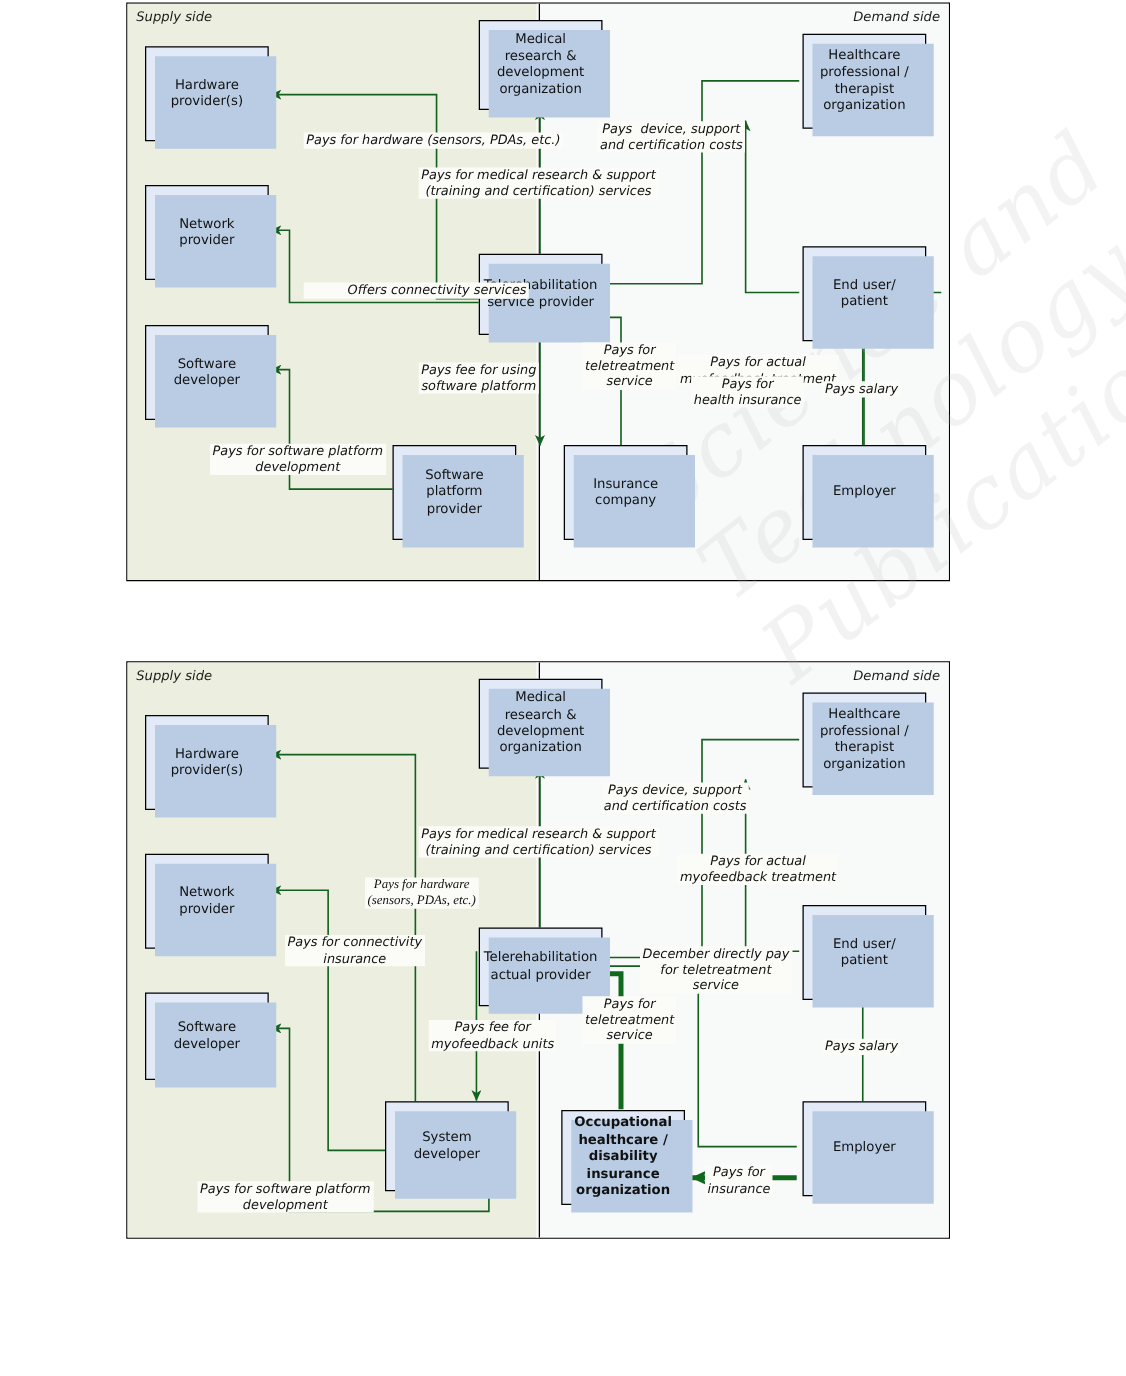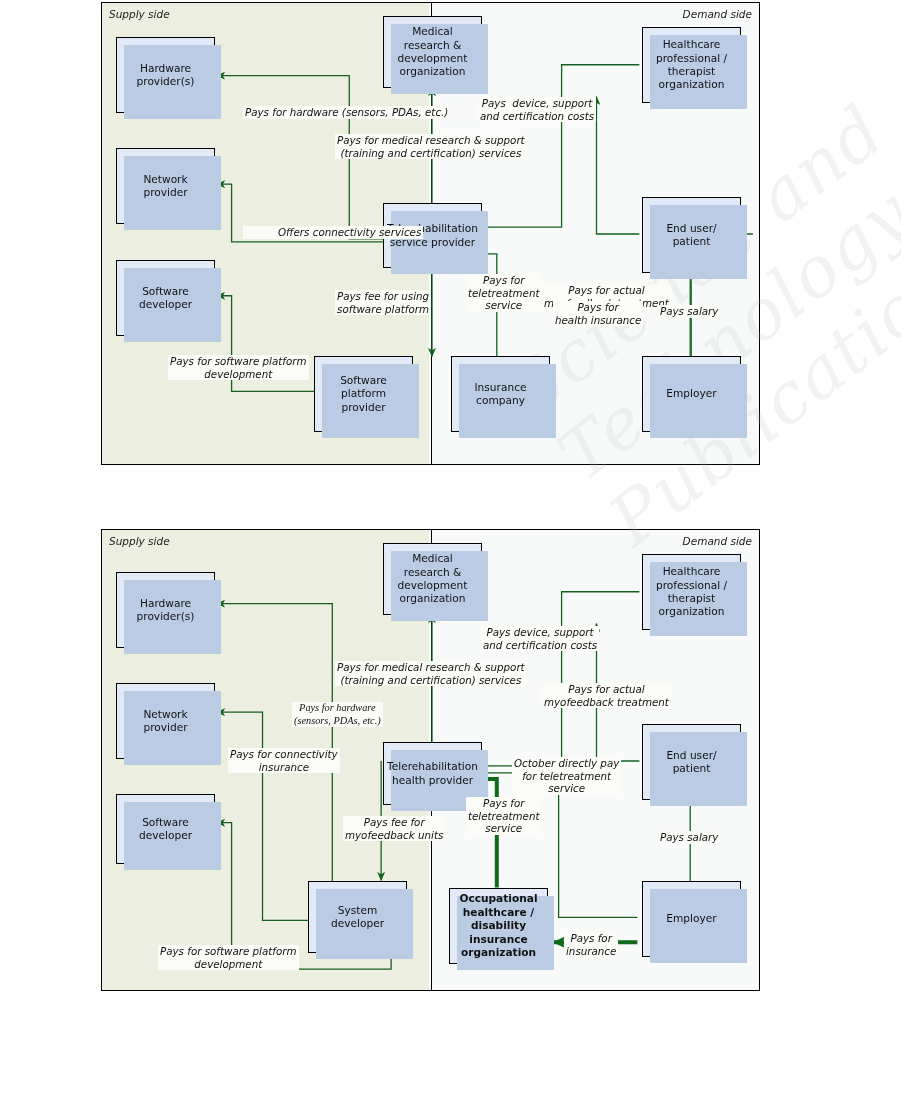--- a/index.html
+++ b/index.html
@@ -219,21 +219,21 @@
     </div>
     <div class="node" style="left:281px;top:13px;width:99px;height:72px;">
       <div class="shadow"></div>
       <span style="white-space:pre-line">Medical research &amp;
 development
 organization</span>
     </div>
     <div class="node" style="left:281px;top:212px;width:99px;height:63px;">
       <div class="shadow"></div>
       <span style="white-space:pre-line">Telerehabilitation
-health provider</span>
+actual provider</span>
     </div>
     <div class="node" style="left:206px;top:351px;width:99px;height:72px;">
       <div class="shadow"></div>
       <span style="white-space:pre-line">System developer</span>
     </div>
     <div class="node bold" style="left:347px;top:358px;width:99px;height:76px;">
       <div class="shadow"></div>
       <span style="white-space:pre-line">Occupational
 healthcare /
 disability insurance
@@ -262,21 +262,21 @@
     <div class="elabel" style="left:126px;top:218px;">Pays for connectivity
 insurance</div>
     <div class="elabel" style="left:241px;top:286px;">Pays fee for
 myofeedback units</div>
     <div class="elabel" style="left:56px;top:415px;">Pays for software platform
 development</div>
     <div class="elabel" style="left:379px;top:96px;">Pays device, support
 and certification costs</div>
     <div class="elabel" style="left:440px;top:153px;">Pays for actual
 myofeedback treatment</div>
-    <div class="elabel" style="left:410px;top:227px;">October directly pay
+    <div class="elabel" style="left:410px;top:227px;">December directly pay
 for teletreatment
 service</div>
     <div class="elabel" style="left:364px;top:267px;">Pays for
 teletreatment
 service</div>
     <div class="elabel" style="left:462px;top:402px;">Pays for
 insurance</div>
     <div class="elabel" style="left:556px;top:301px;">Pays salary</div>
   </div>
 

